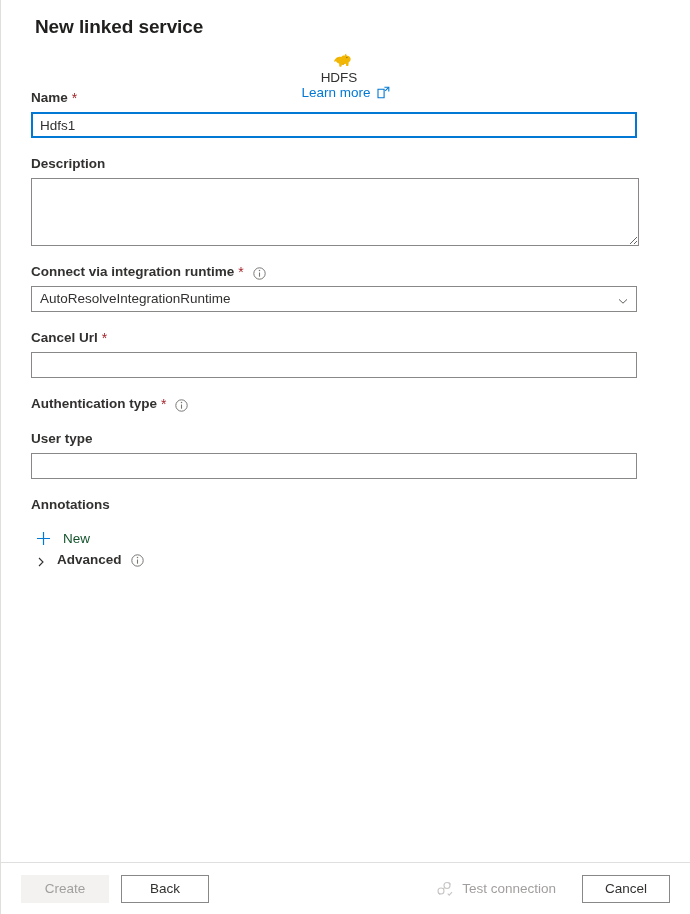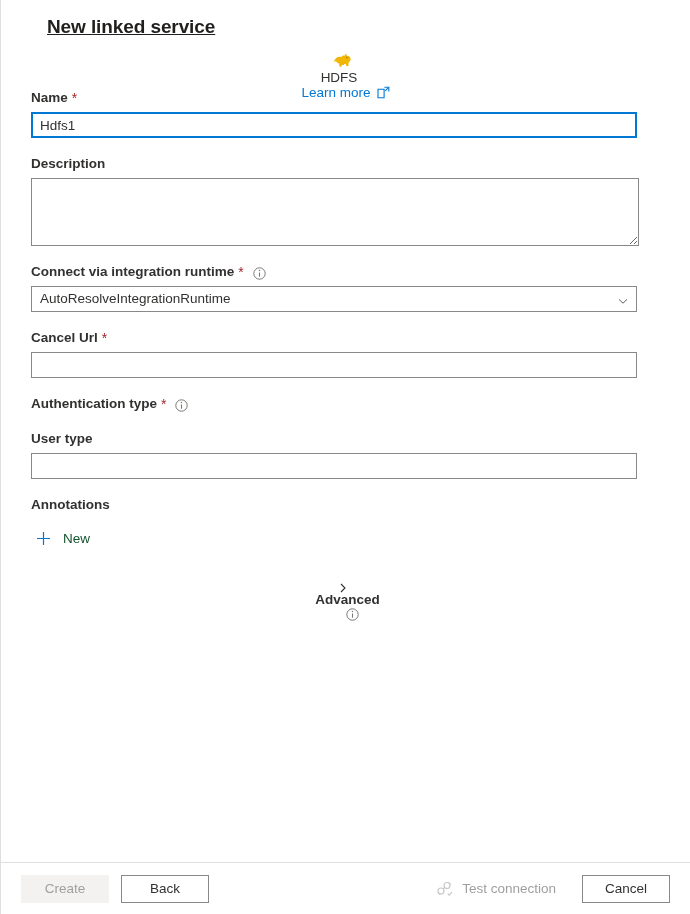--- a/index.html
+++ b/index.html
@@ -32,23 +32,22 @@
     box-sizing: border-box;
     overflow: hidden;
   }
 
   
   .panel-title {
     font-size: 19px;
     font-weight: bold;
     color: #201f1e;
     letter-spacing: -0.1px;
-    margin: 4px 0 0 16px;
+    margin: 4px 0 0 4px;
     line-height: 26px;
-    text-decoration: underline;
   }
   .subhead {
     display: flex;
     align-items: center;
     margin-top: 12px;
     height: 20px;
     flex-direction: column;
   }
   .hadoop-icon {
     width: 20px;
@@ -189,25 +188,23 @@
   }
   .new-label {
     font-size: 13.5px;
     color: #14532d;
   }
 
   
   .advanced {
     display: flex;
     align-items: center;
-    margin-top: 30px;
     margin-left: 4px;
     cursor: pointer;
     height: 20px;
-    flex-direction: column;
   }
   .chev-right {
     width: 12px;
     height: 12px;
     display: block;
     margin-right: 10px;
   }
   .adv-label {
     font-size: 13.5px;
     font-weight: bold;

